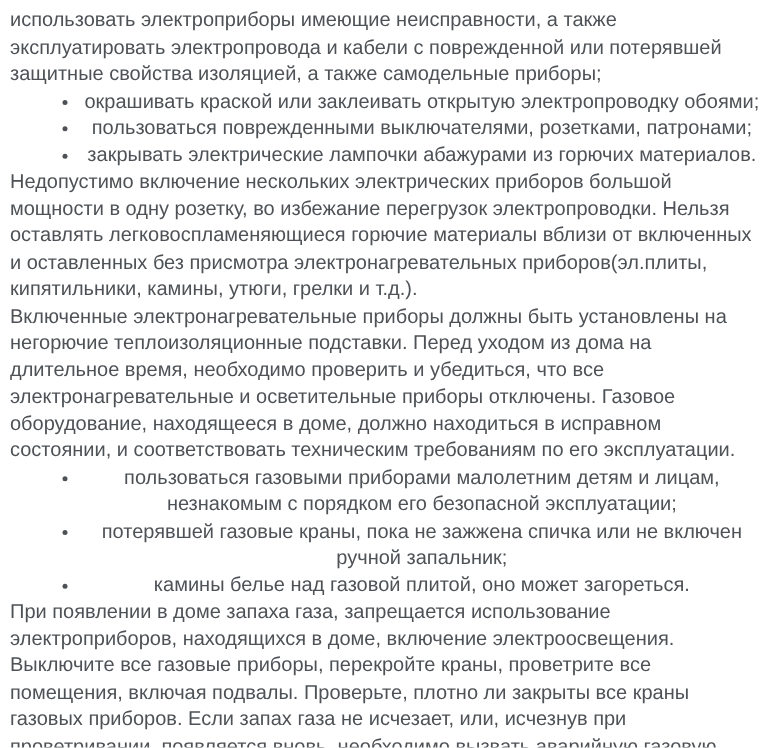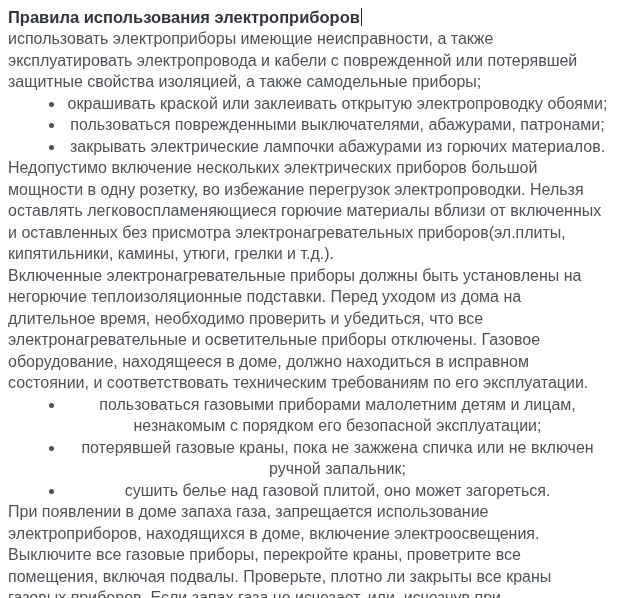--- a/index.html
+++ b/index.html
@@ -47,35 +47,34 @@
     margin: 0;
     padding: 0;
     white-space: pre-wrap;
   }
 </style>
 </head>
 <body style="background: rgb(255, 255, 255);">
 
 <div class="editor">
 
-  <h1 class="doc-title"><span>Правила использования электроприборов</span><span class="caret"></span></h1>
 
   <p class="para">использовать электроприборы имеющие неисправности, а также  эксплуатировать электропровода и кабели с поврежденной или потерявшей защитные свойства изоляцией, а также самодельные приборы;</p>
 
   <ul class="bullets">
     <li>окрашивать краской или заклеивать открытую электропроводку обоями;</li>
-    <li>пользоваться поврежденными выключателями, абажурами, патронами;</li>
+    <li>пользоваться поврежденными выключателями, розетками, патронами;</li>
     <li>закрывать электрические лампочки абажурами из горючих материалов.</li>
   </ul>
 
   <p class="para">Недопустимо включение нескольких электрических приборов большой мощности в одну розетку, во избежание перегрузок электропроводки. Нельзя оставлять легковоспламеняющиеся горючие материалы вблизи от включенных и оставленных без присмотра электронагревательных приборов(эл.плиты, кипятильники, камины, утюги, грелки и т.д.).</p>
 
   <p class="para">Включенные электронагревательные приборы должны быть установлены на негорючие теплоизоляционные подставки. Перед уходом из дома на длительное время, необходимо проверить и убедиться, что все электронагревательные и осветительные приборы отключены. Газовое оборудование, находящееся в доме, должно находиться в исправном состоянии, и соответствовать техническим требованиям по его эксплуатации.</p>
 
   <ul class="bullets">
     <li>пользоваться газовыми приборами малолетним детям и лицам, незнакомым с порядком его безопасной эксплуатации;</li>
     <li>потерявшей газовые краны, пока не зажжена спичка или не включен ручной запальник;</li>
-    <li>сушить белье над газовой плитой, оно может загореться.</li>
+    <li>камины белье над газовой плитой, оно может загореться.</li>
   </ul>
 
   <p class="para">При появлении в доме запаха газа, запрещается использование электроприборов, находящихся в доме, включение электроосвещения. Выключите все газовые приборы, перекройте краны, проветрите все помещения, включая подвалы. Проверьте, плотно ли закрыты все краны газовых приборов. Если запах газа не исчезает, или, исчезнув при проветривании, появляется вновь, необходимо вызвать аварийную газовую службу, тел. «04» .</p>
 
 </div>
 
 </body></html>

